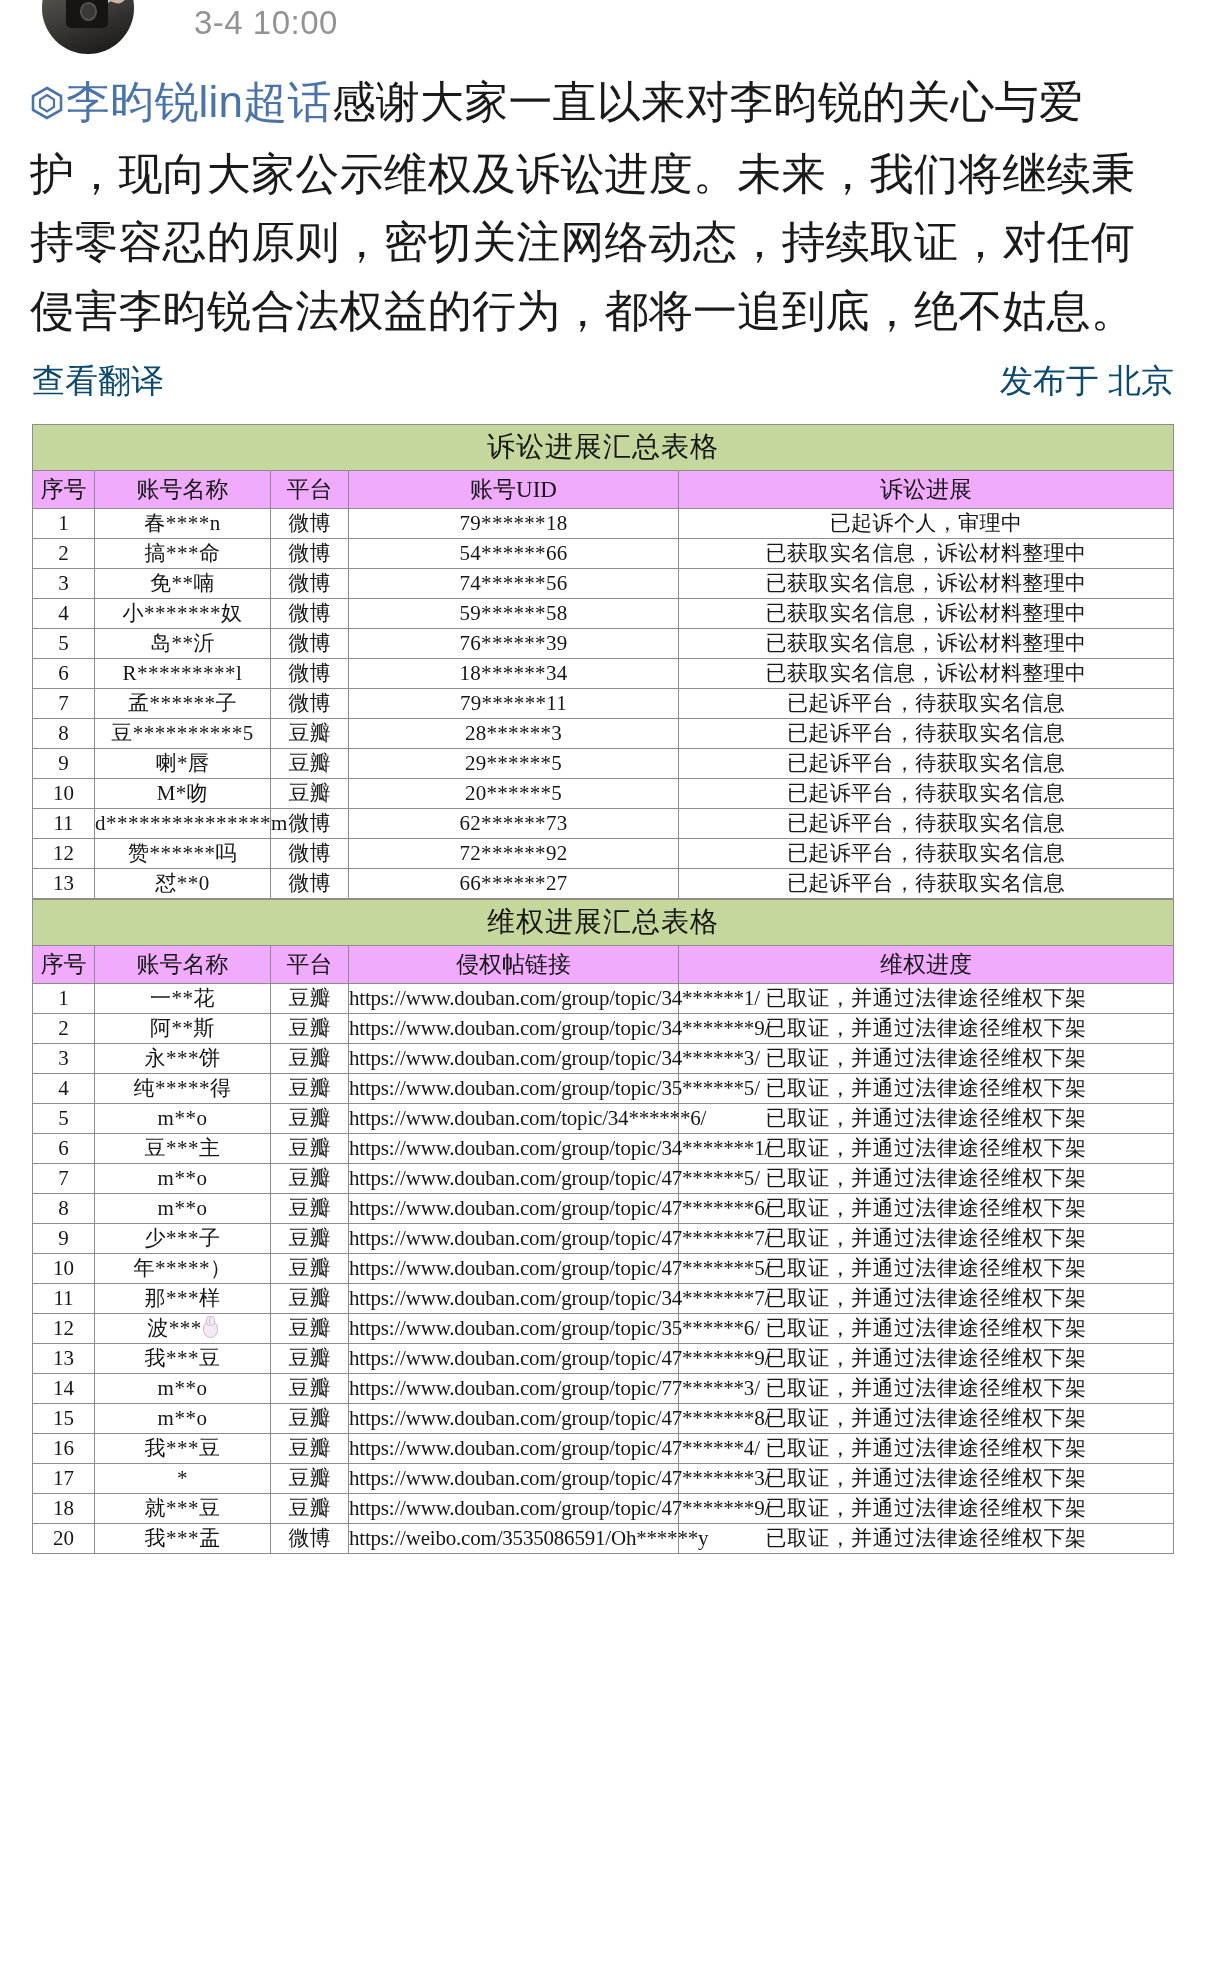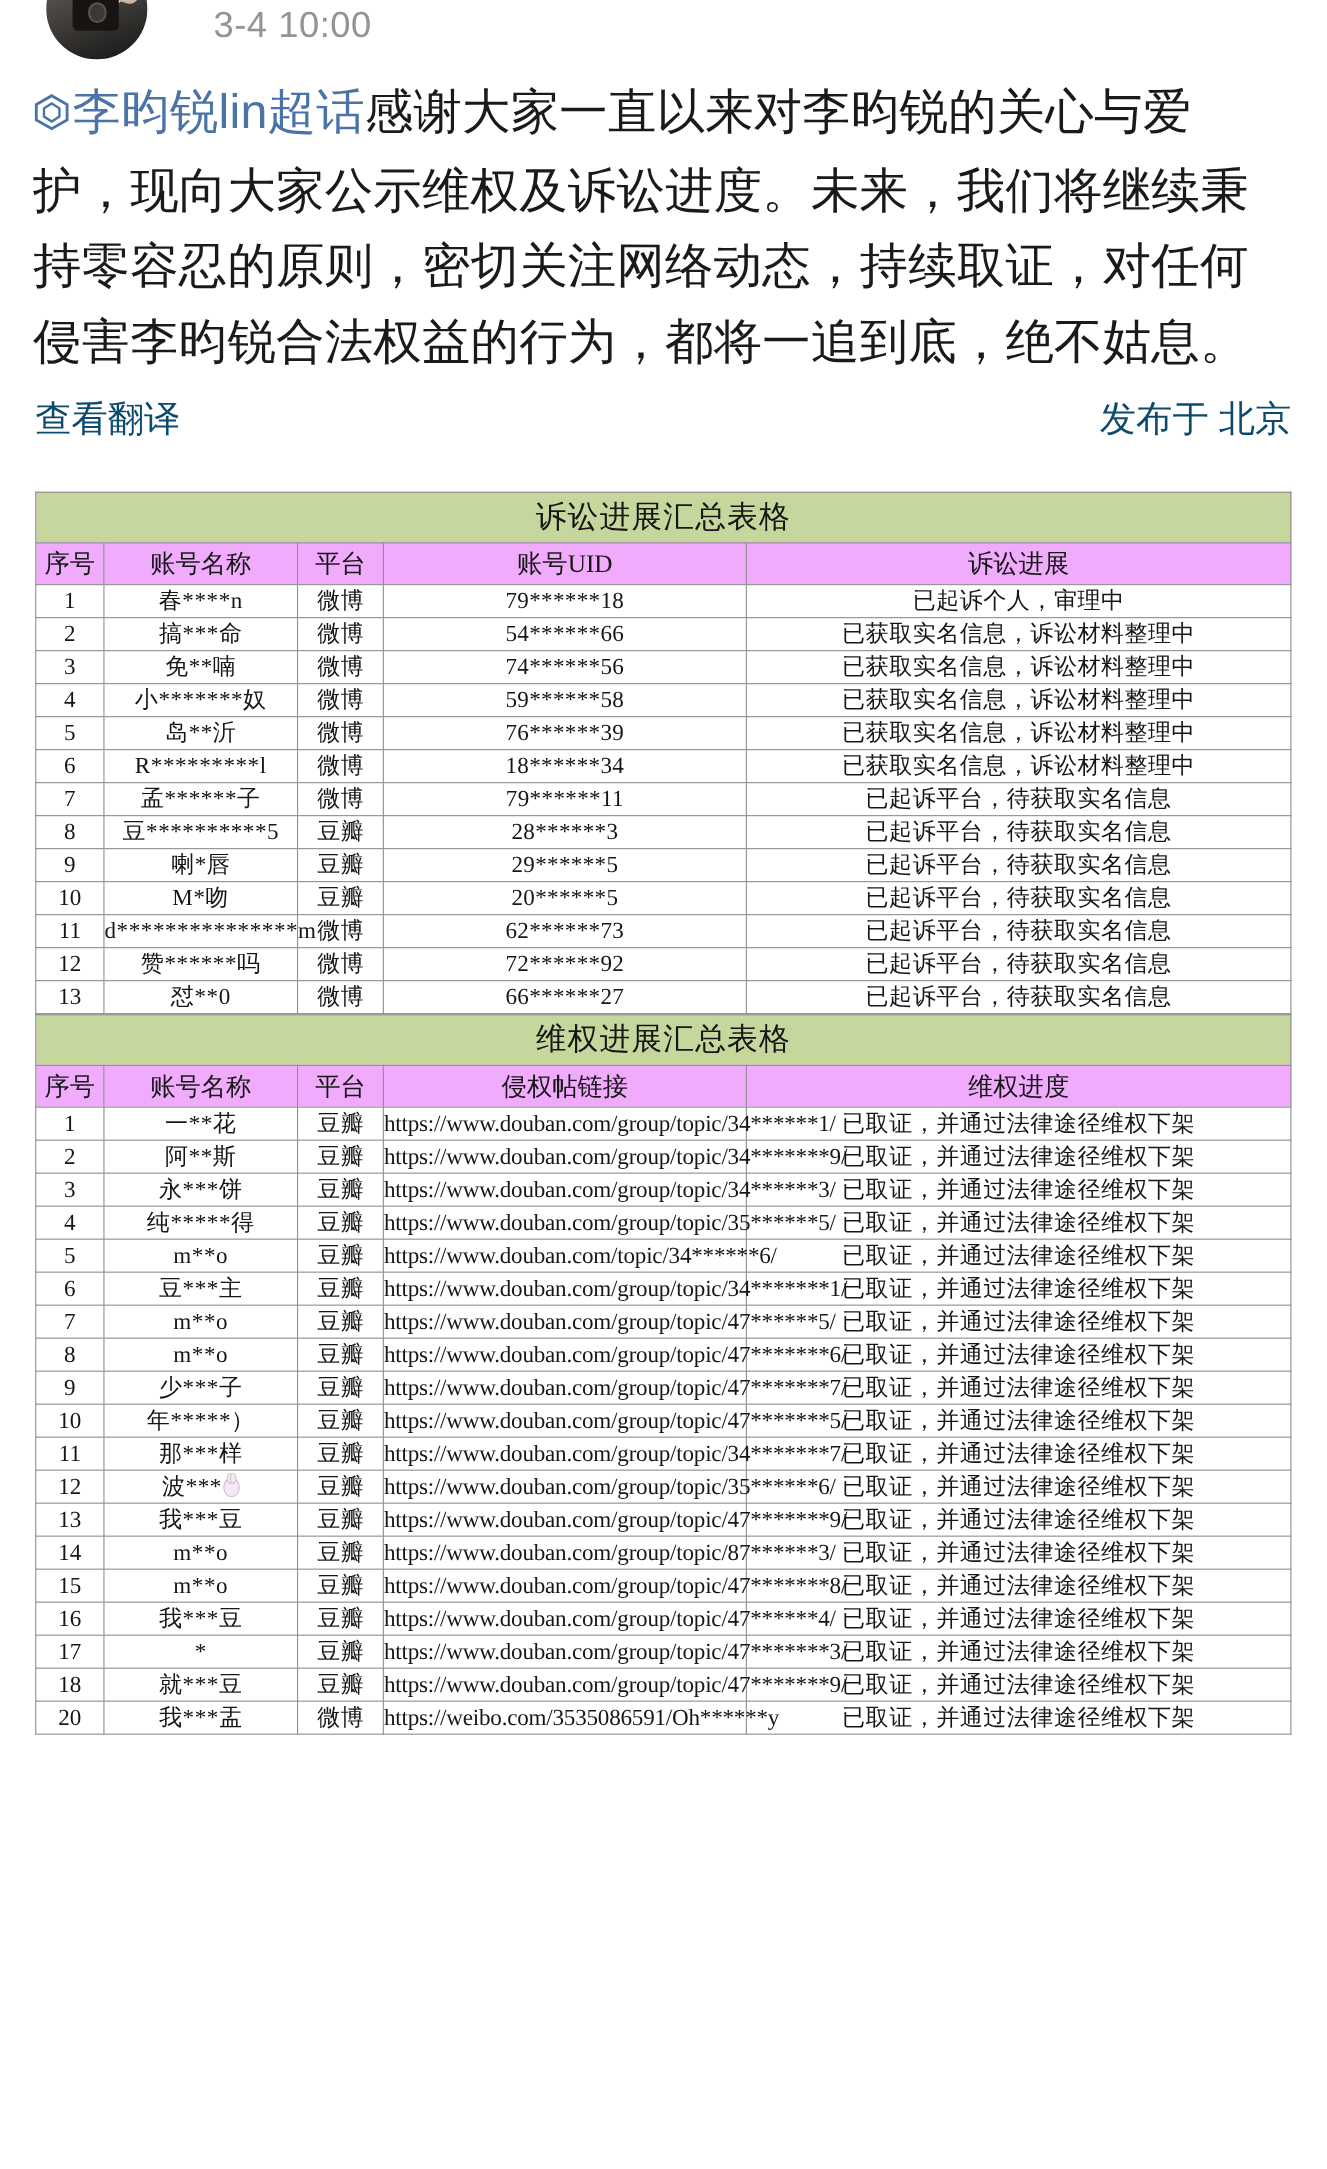--- a/index.html
+++ b/index.html
@@ -101,21 +101,21 @@
     display: flex;
     justify-content: space-between;
     align-items: center;
     padding: 14px 32px 0 32px;
     font-size: 33px;
     color: #0c4a6e;
   }
 
   
   .tables-wrap {
-    margin: 43px 32px 0 32px;
+    margin: 20px 32px 0 32px;
     position: relative;
     border-radius: 20px;
   }
 
   table.grid {
     width: 100%;
     border-collapse: collapse;
     table-layout: fixed;
     background: #fff;
   }
@@ -446,21 +446,21 @@
           <td>13</td>
           <td class="cell-name">我***豆</td>
           <td class="cell-plat">豆瓣</td>
           <td class="cell-link">https://www.douban.com/group/topic/47*******9/</td>
           <td class="cell-prog">已取证，并通过法律途径维权下架</td>
         </tr>
         <tr class="tbl-row">
           <td>14</td>
           <td class="cell-name">m**o</td>
           <td class="cell-plat">豆瓣</td>
-          <td class="cell-link">https://www.douban.com/group/topic/87******3/</td>
+          <td class="cell-link">https://www.douban.com/group/topic/77******3/</td>
           <td class="cell-prog">已取证，并通过法律途径维权下架</td>
         </tr>
         <tr class="tbl-row">
           <td>15</td>
           <td class="cell-name">m**o</td>
           <td class="cell-plat">豆瓣</td>
           <td class="cell-link">https://www.douban.com/group/topic/47*******8/</td>
           <td class="cell-prog">已取证，并通过法律途径维权下架</td>
         </tr>
         <tr class="tbl-row">

